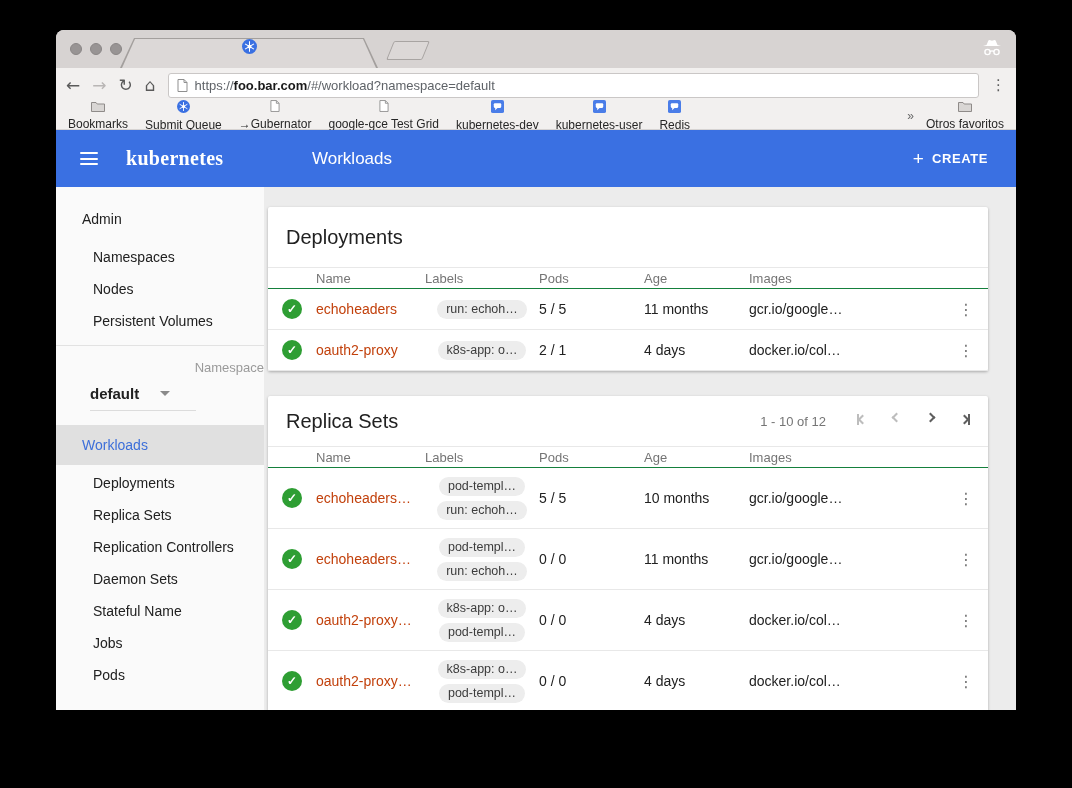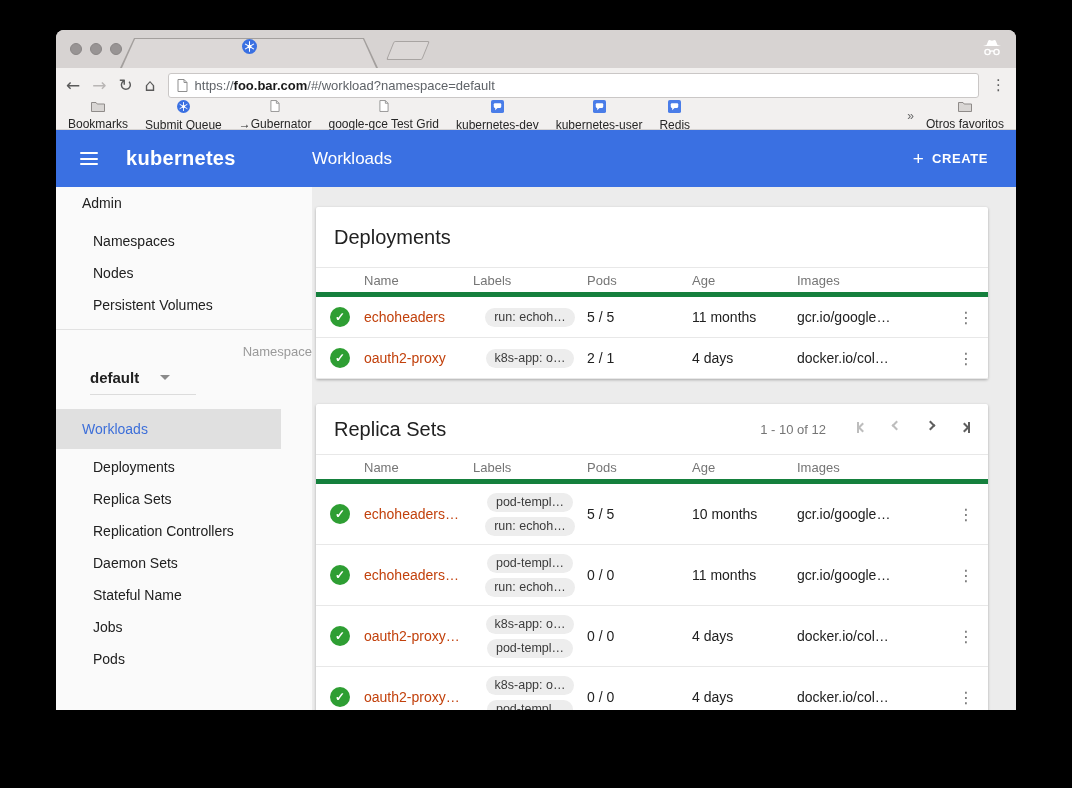--- a/index.html
+++ b/index.html
@@ -42,29 +42,29 @@
                display:flex; align-items:center; padding:0 12px; gap:17px; flex:none; }
   .bk { display:flex; align-items:center; gap:5px; font-size:12px; color:#262626; white-space:nowrap;flex-direction:column; }
   .bk-right { margin-left:auto; display:flex; align-items:center; gap:12px; }
   .chevrons { font-size:12px; color:#666; }
 
   
   .apphead { height:57px; background:#3a70e2; display:flex; align-items:center;
              padding:0 28px 0 24px; flex:none; position:relative; }
   .burger { width:18px; display:flex; flex-direction:column; gap:3.5px; }
   .burger span { height:2px; background:#fff; border-radius:1px; }
-  .logo { color:#fff; font-size:20px; font-weight:bold; letter-spacing:.3px; margin-left:28px; }
+  .logo { color:#fff; font-size:20px; font-weight:bold; letter-spacing:.3px; margin-left:28px;font-family:Liberation Serif, serif; }
   .pagetitle { position:absolute; left:256px; color:#fff; font-size:17px; }
   .create { margin-left:auto; display:flex; align-items:center; gap:8px; color:#fff; }
   .create .plus { font-size:19px; font-weight:400; line-height:1; }
   .create .lbl { font-size:13px; font-weight:bold; letter-spacing:.6px; }
 
   
   .appbody { flex:1; display:flex; overflow:hidden; }
-  .sidebar { width:256px; flex:none; background:#fafafa; font-size:14px; color:#212121; overflow:hidden; }
+  .sidebar { width:208px; flex:none; background:#fafafa; padding-top:16px; font-size:14px; color:#212121; overflow:hidden; }
   .nav-item { height:32px; display:flex; align-items:center; padding-left:26px; }
   .nav-sub  { padding-left:37px; }
   .nav-admin { margin-bottom:6px; }
   .sb-divider { height:1px; background:#e2e2e2; margin-top:8px; }
   .ns-label { margin:14px 0 0 42px; font-size:13px; color:#9a9a9a;text-align:right; }
   .ns-select { margin:10px 0 0 34px; display:flex; align-items:center; gap:21px;
                width:106px; border-bottom:1px solid #dcdcdc; padding-bottom:8px; }
   .ns-value { font-size:15px; font-weight:bold; color:#212121; }
   .caret { width:0; height:0; border-left:5px solid transparent; border-right:5px solid transparent;
            border-top:5px solid #8a8a8a; }
@@ -84,21 +84,21 @@
   .pgbtn { display:flex; align-items:center; }
   .chv { width:7px; height:7px; border-top:2px solid; border-right:2px solid; display:inline-block; }
   .chv.left { transform:rotate(-135deg); }
   .chv.right { transform:rotate(45deg); }
   .pbar { width:2px; height:11px; display:inline-block; }
   .dis2 { color:#bdbdbd; } .dis2 .pbar { background:#bdbdbd; }
   .en2 { color:#5f5f5f; } .en2 .pbar { background:#5f5f5f; }
 
   .grid { display:grid; grid-template-columns:34px 109px 114px 105px 105px 1fr 44px;
           align-items:center; padding-left:14px; }
-  .thead { height:30px; border-top:1px solid #e8e8e8; border-bottom:5px solid #15803d;
+  .thead { height:22px; border-top:1px solid #e8e8e8; border-bottom:1px solid #15803d;
            color:#757575; font-size:13px; }
   .trow { border-bottom:1px solid #e8e8e8; font-size:14px; color:#212121; }
   .trow.h41 { height:41px; } .trow.h61 { height:61px; }
   .ok { width:20px; height:20px; border-radius:50%; background:#2e9e33; color:#fff;
         font-size:12px; font-weight:bold; display:flex; align-items:center; justify-content:center; }
   .rname { color:#c2410c; text-decoration:none; font-size:14px; }
   .chips { display:flex; flex-direction:column; align-items:center; gap:5px; }
   .chip { background:#ededed; border-radius:10px; padding:2.5px 9px; font-size:12.5px; color:#3c3c3c; white-space:nowrap; }
   .vdots { font-family:"DejaVu Sans", sans-serif; font-size:16px; color:#757575;
            justify-self:center; letter-spacing:0; }

